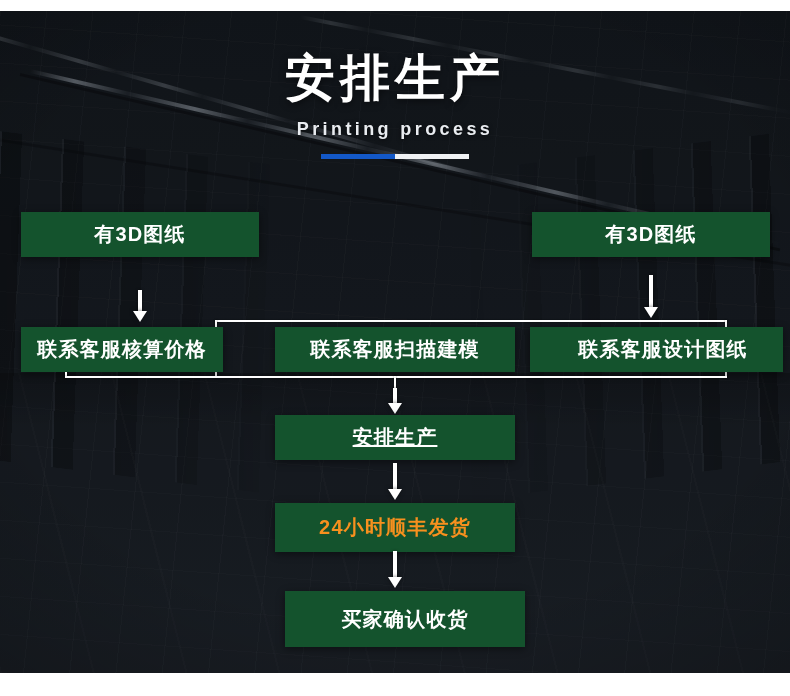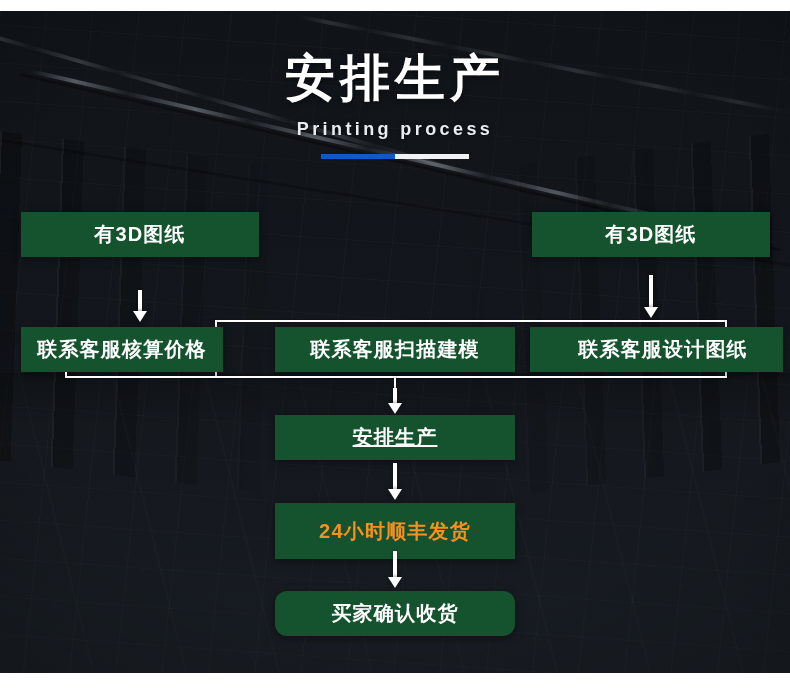--- a/index.html
+++ b/index.html
@@ -218,22 +218,22 @@
     <div class="head" style="top:15px;"></div>
   </div>
 
   <div class="box" style="left:275px;top:415px;width:240px;height:45px;text-decoration:underline;">安排生产</div>
 
   <div class="arrow" style="left:388px;top:463px;height:38px;">
     <div class="shaft" style="height:27px;"></div>
     <div class="head" style="top:26px;"></div>
   </div>
 
-  <div class="box orange" style="left:275px;top:503px;width:240px;height:56px;">24小时顺丰发货</div>
+  <div class="box orange" style="left:275px;top:503px;width:240px;height:49px;">24小时顺丰发货</div>
 
   <div class="arrow" style="left:388px;top:551px;height:38px;">
     <div class="shaft" style="height:27px;"></div>
     <div class="head" style="top:26px;"></div>
   </div>
 
-  <div class="box" style="left:275px;top:591px;width:240px;height:45px;border-radius:12px;">买家确认收货</div>
+  <div class="box" style="left:285px;top:591px;width:240px;height:56px;">买家确认收货</div>
 
 </div>
 
 </body></html>

